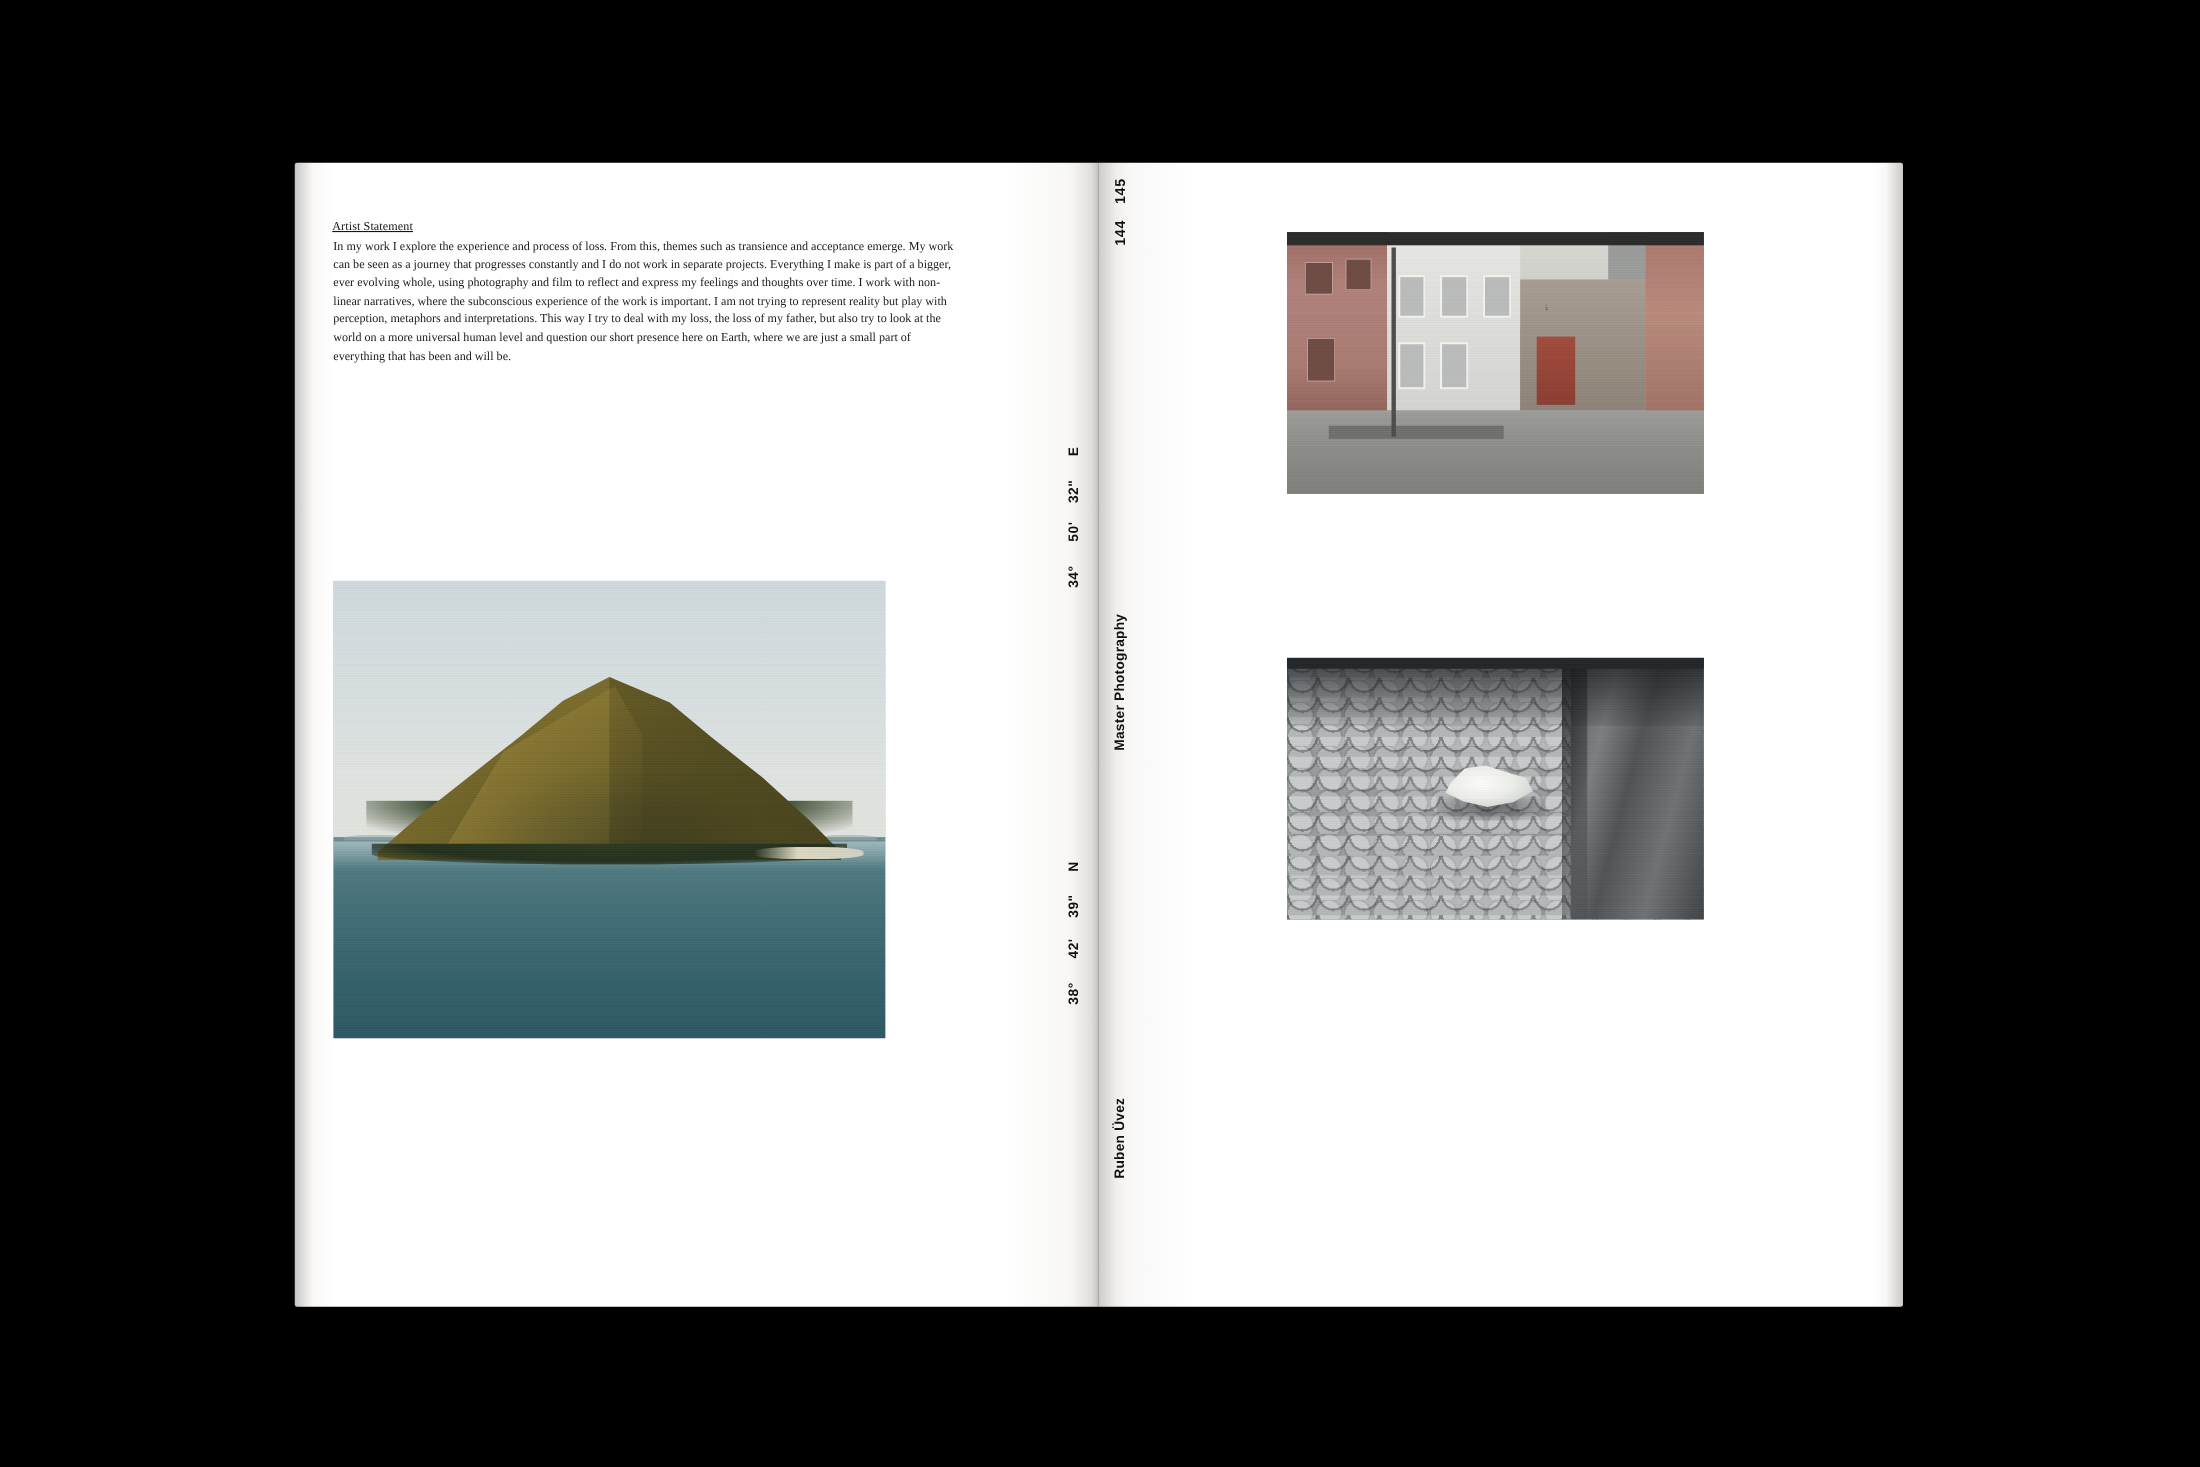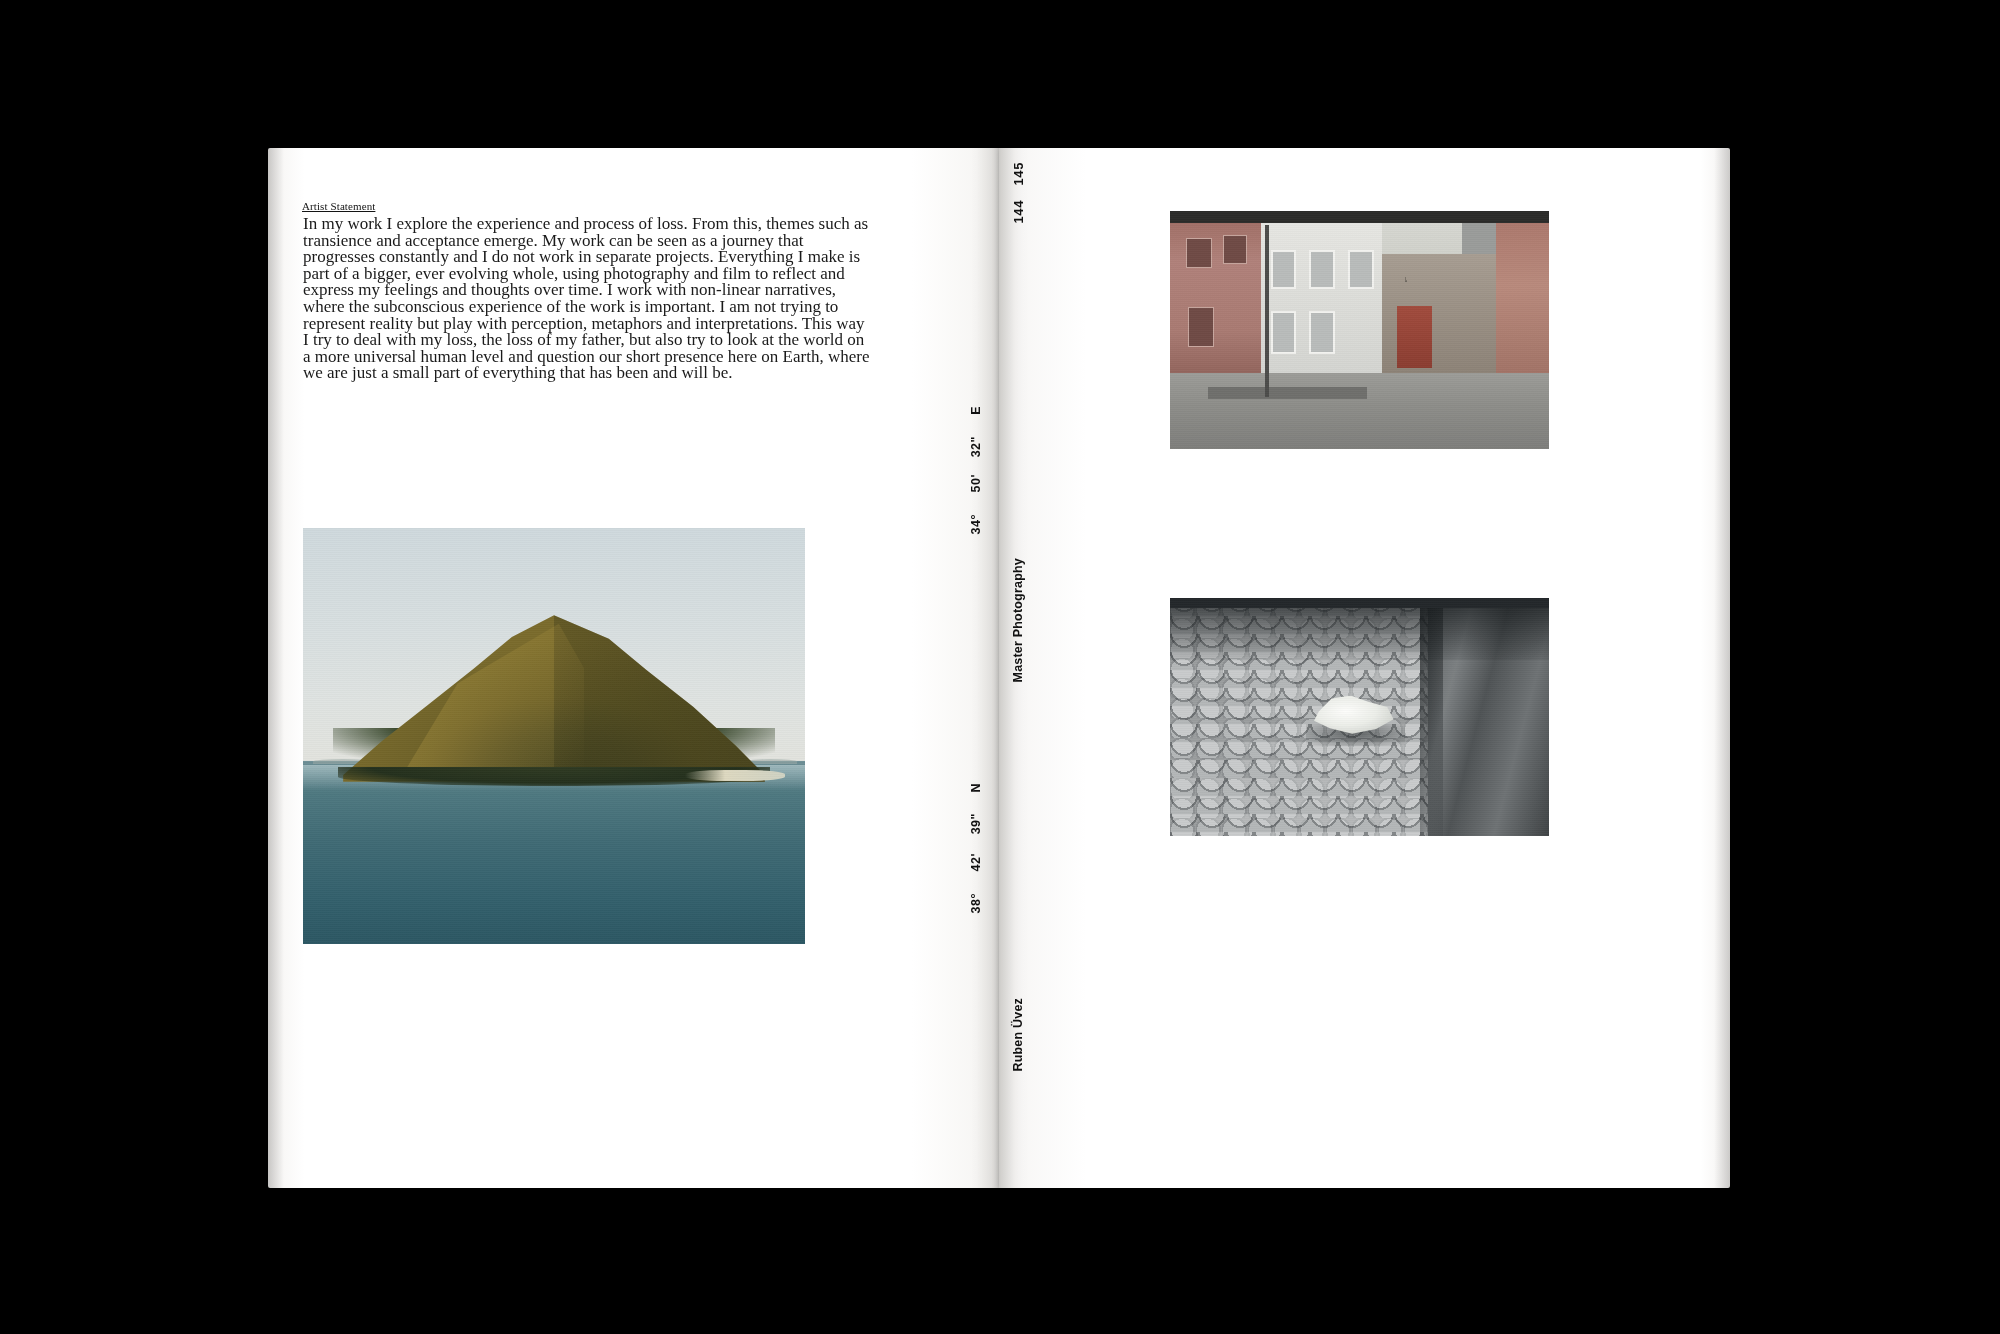--- a/index.html
+++ b/index.html
@@ -84,21 +84,21 @@
     color: #141414;
     text-decoration: underline;
     letter-spacing: 0.1px;
     margin-top: 20px;
   }
   .statement-body {
     position: absolute;
     left: 35px;
     top: 68px;
     width: 570px;
-    font-size: 17px;
+    font-size: 11px;
     line-height: 16.6px;
     color: #1a1a1a;
     text-align: left;
   }
 
   .photo {
     position: absolute;
     overflow: hidden;
     background: #cfcfcf;
   }

